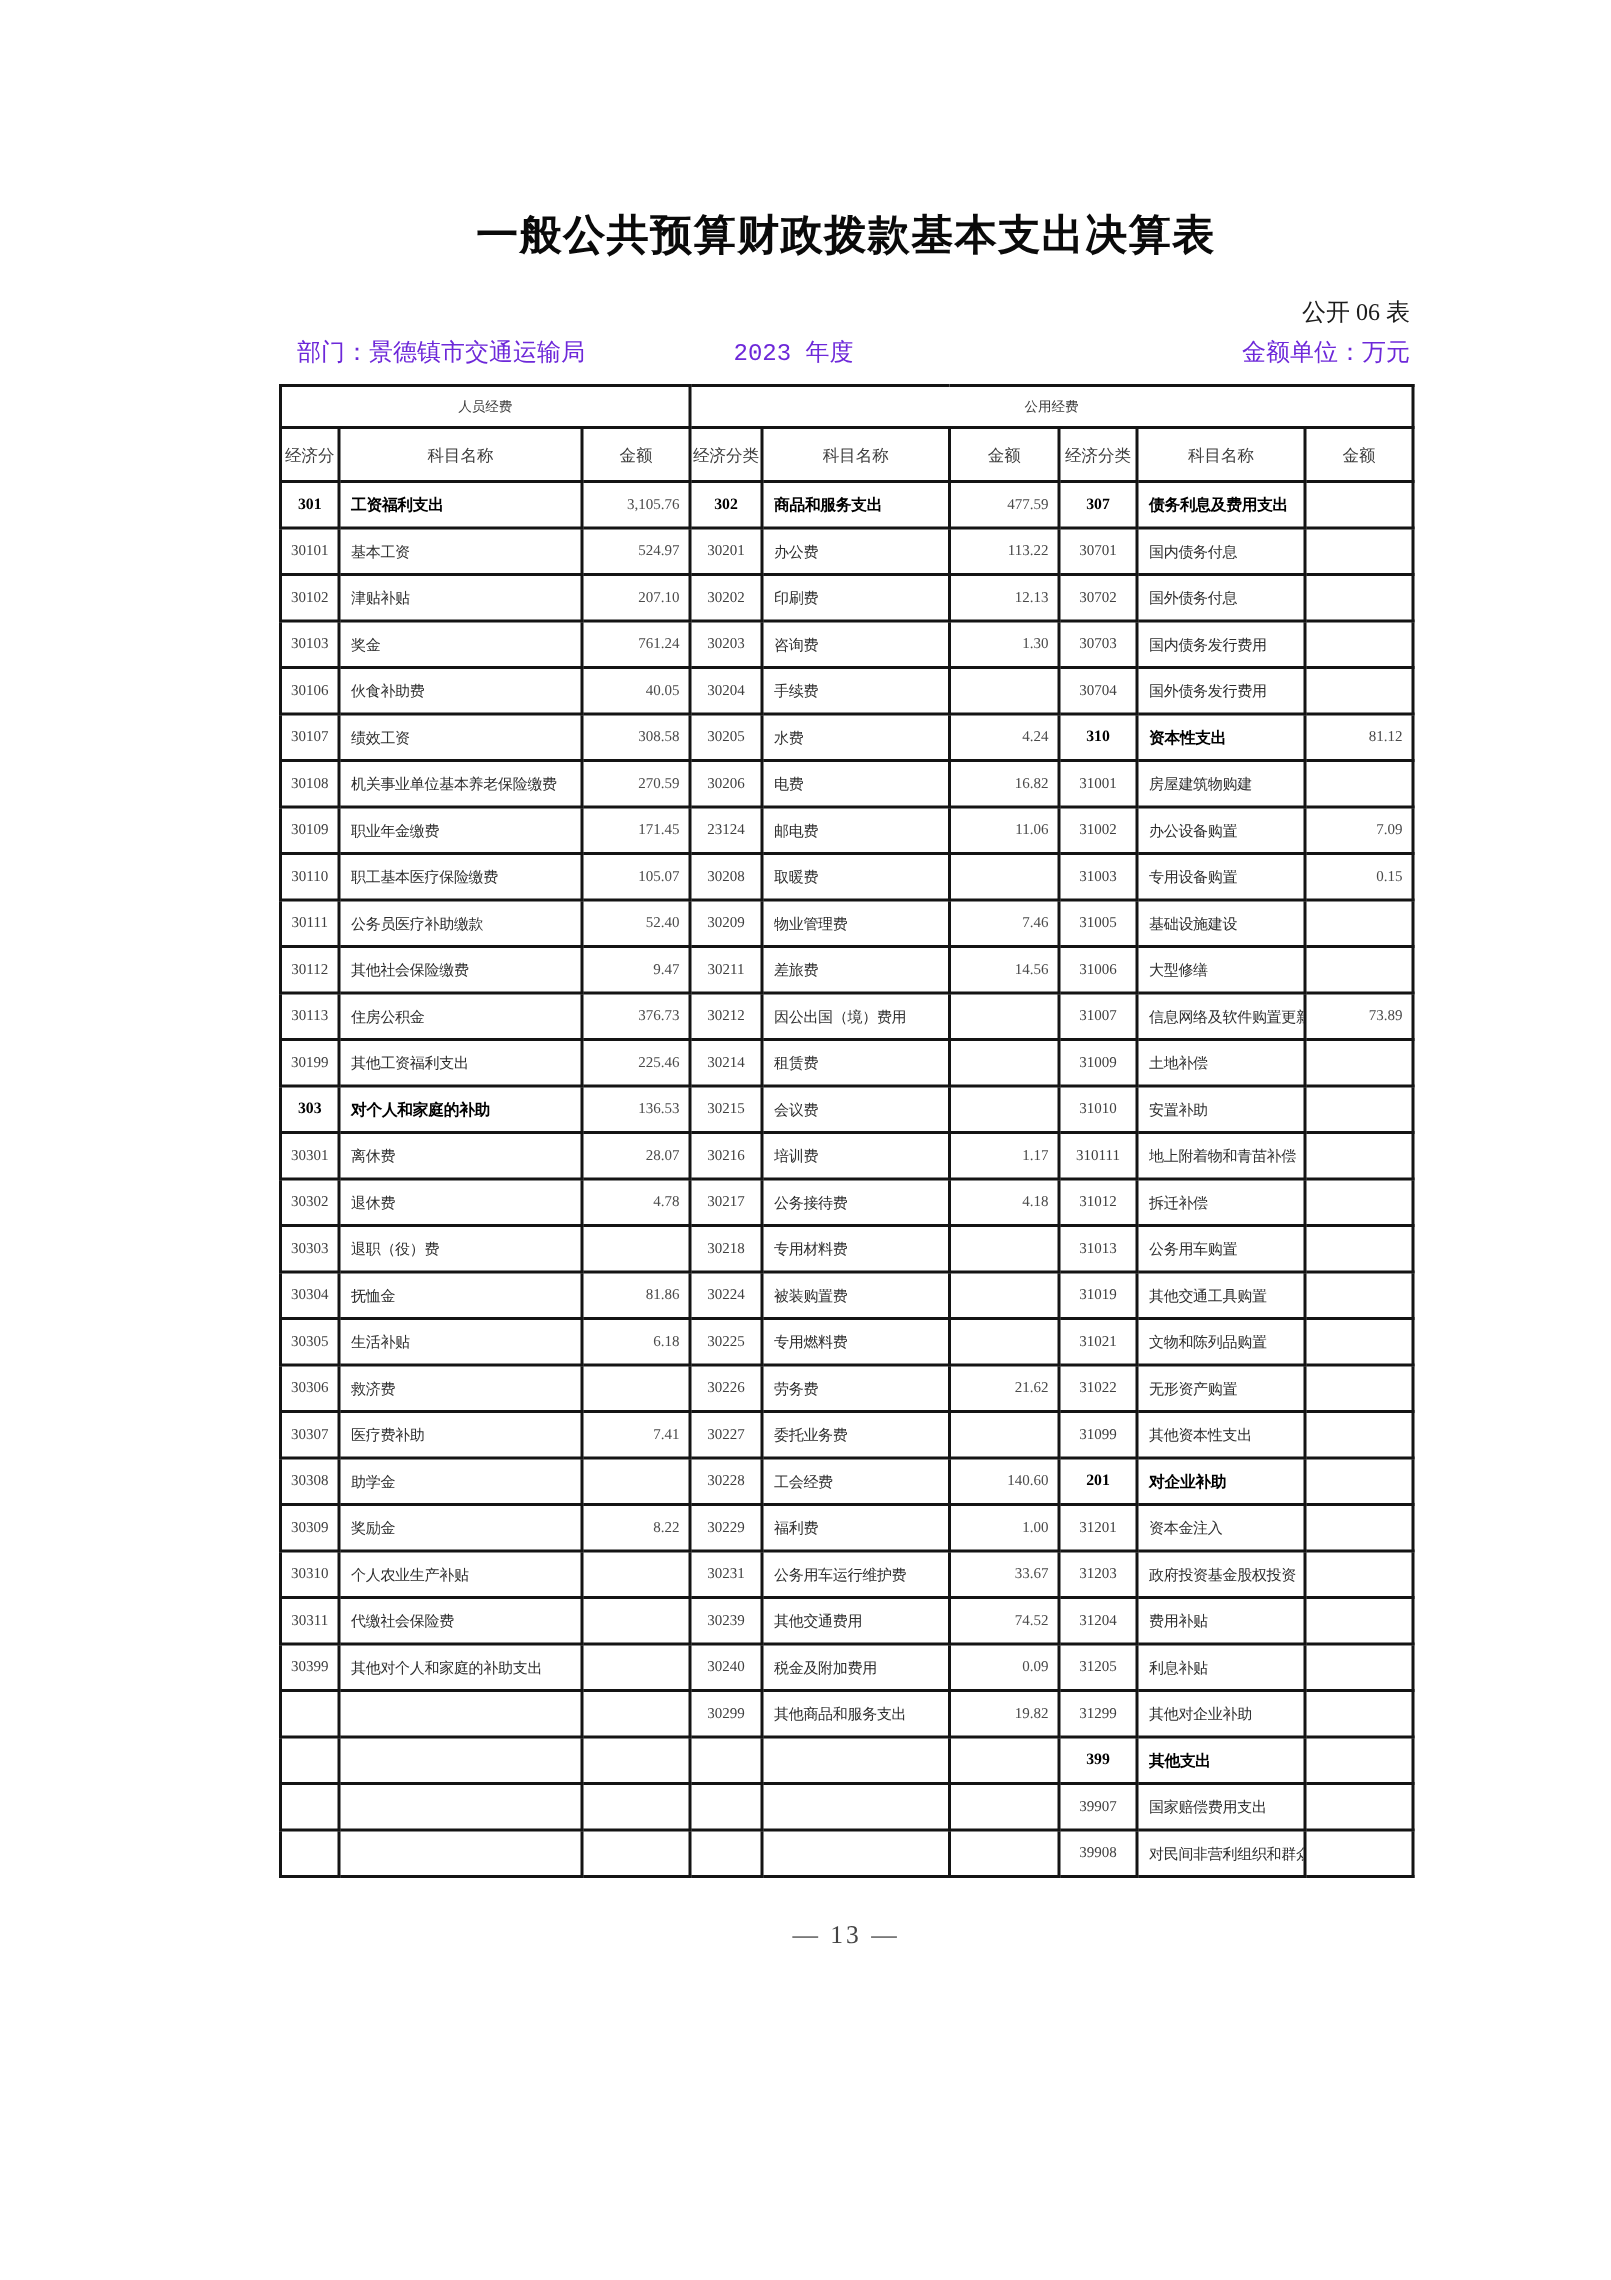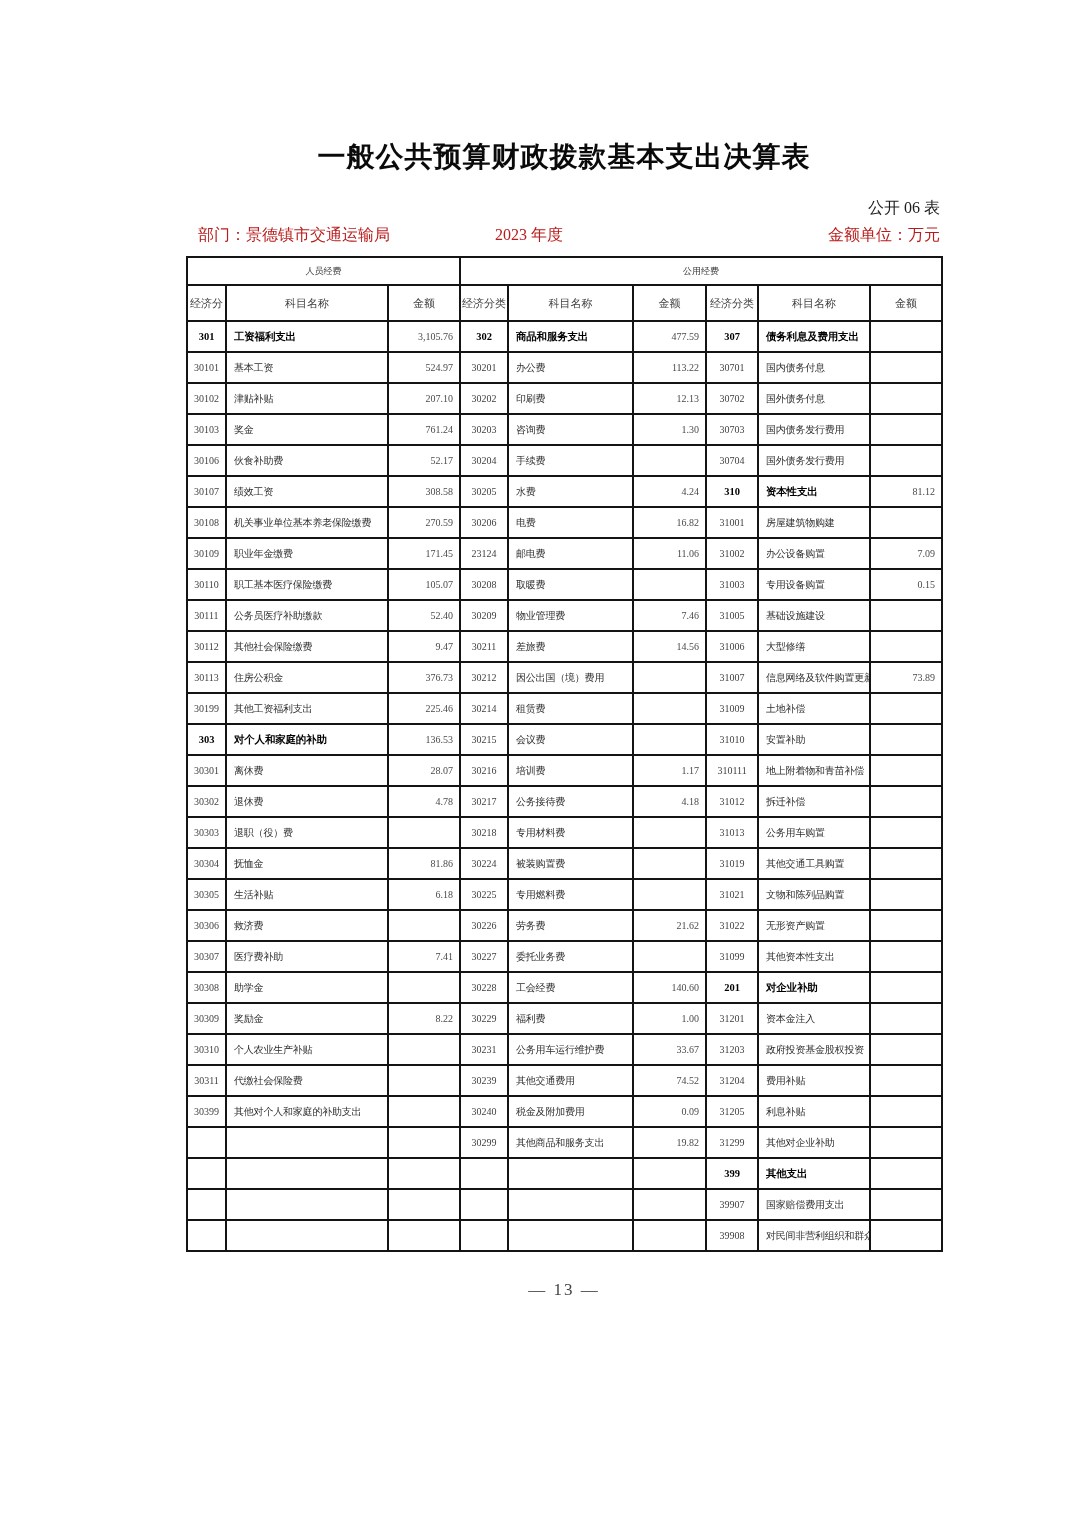--- a/index.html
+++ b/index.html
@@ -26,24 +26,24 @@
     text-align:right;
     font-size:16px;
     color:#1c1c1c;
     padding-right:2px;
   }
   .meta-row {
     margin-top:6px;
     display:flex;
     align-items:baseline;
     font-size:16px;
-    color:#b91c1c;
+    color:#6d28d9;
   }
   .meta-row .dept { flex:1; padding-left:12px; }
-  .meta-row .year { flex:0 0 auto; transform:translateX(-40px); }
+  .meta-row .year { flex:0 0 auto; transform:translateX(-40px);font-family:Liberation Mono, monospace; }
   .meta-row .unit { flex:1; text-align:right; padding-right:2px; }
   table.budget {
     margin-top:10px;
     border-collapse:collapse;
     table-layout:fixed;
     width:755px;
   }
   table.budget th, table.budget td {
     border:2px solid #141414;
     overflow:hidden;
@@ -164,21 +164,21 @@
             <td class="c-code">30203</td>
             <td class="c-name">咨询费</td>
             <td class="c-amt">1.30</td>
             <td class="c-code">30703</td>
             <td class="c-name">国内债务发行费用</td>
             <td class="c-amt"></td>
           </tr>
           <tr>
             <td class="c-code">30106</td>
             <td class="c-name">伙食补助费</td>
-            <td class="c-amt">52.17</td>
+            <td class="c-amt">40.05</td>
             <td class="c-code">30204</td>
             <td class="c-name">手续费</td>
             <td class="c-amt"></td>
             <td class="c-code">30704</td>
             <td class="c-name">国外债务发行费用</td>
             <td class="c-amt"></td>
           </tr>
           <tr>
             <td class="c-code">30107</td>
             <td class="c-name">绩效工资</td>

